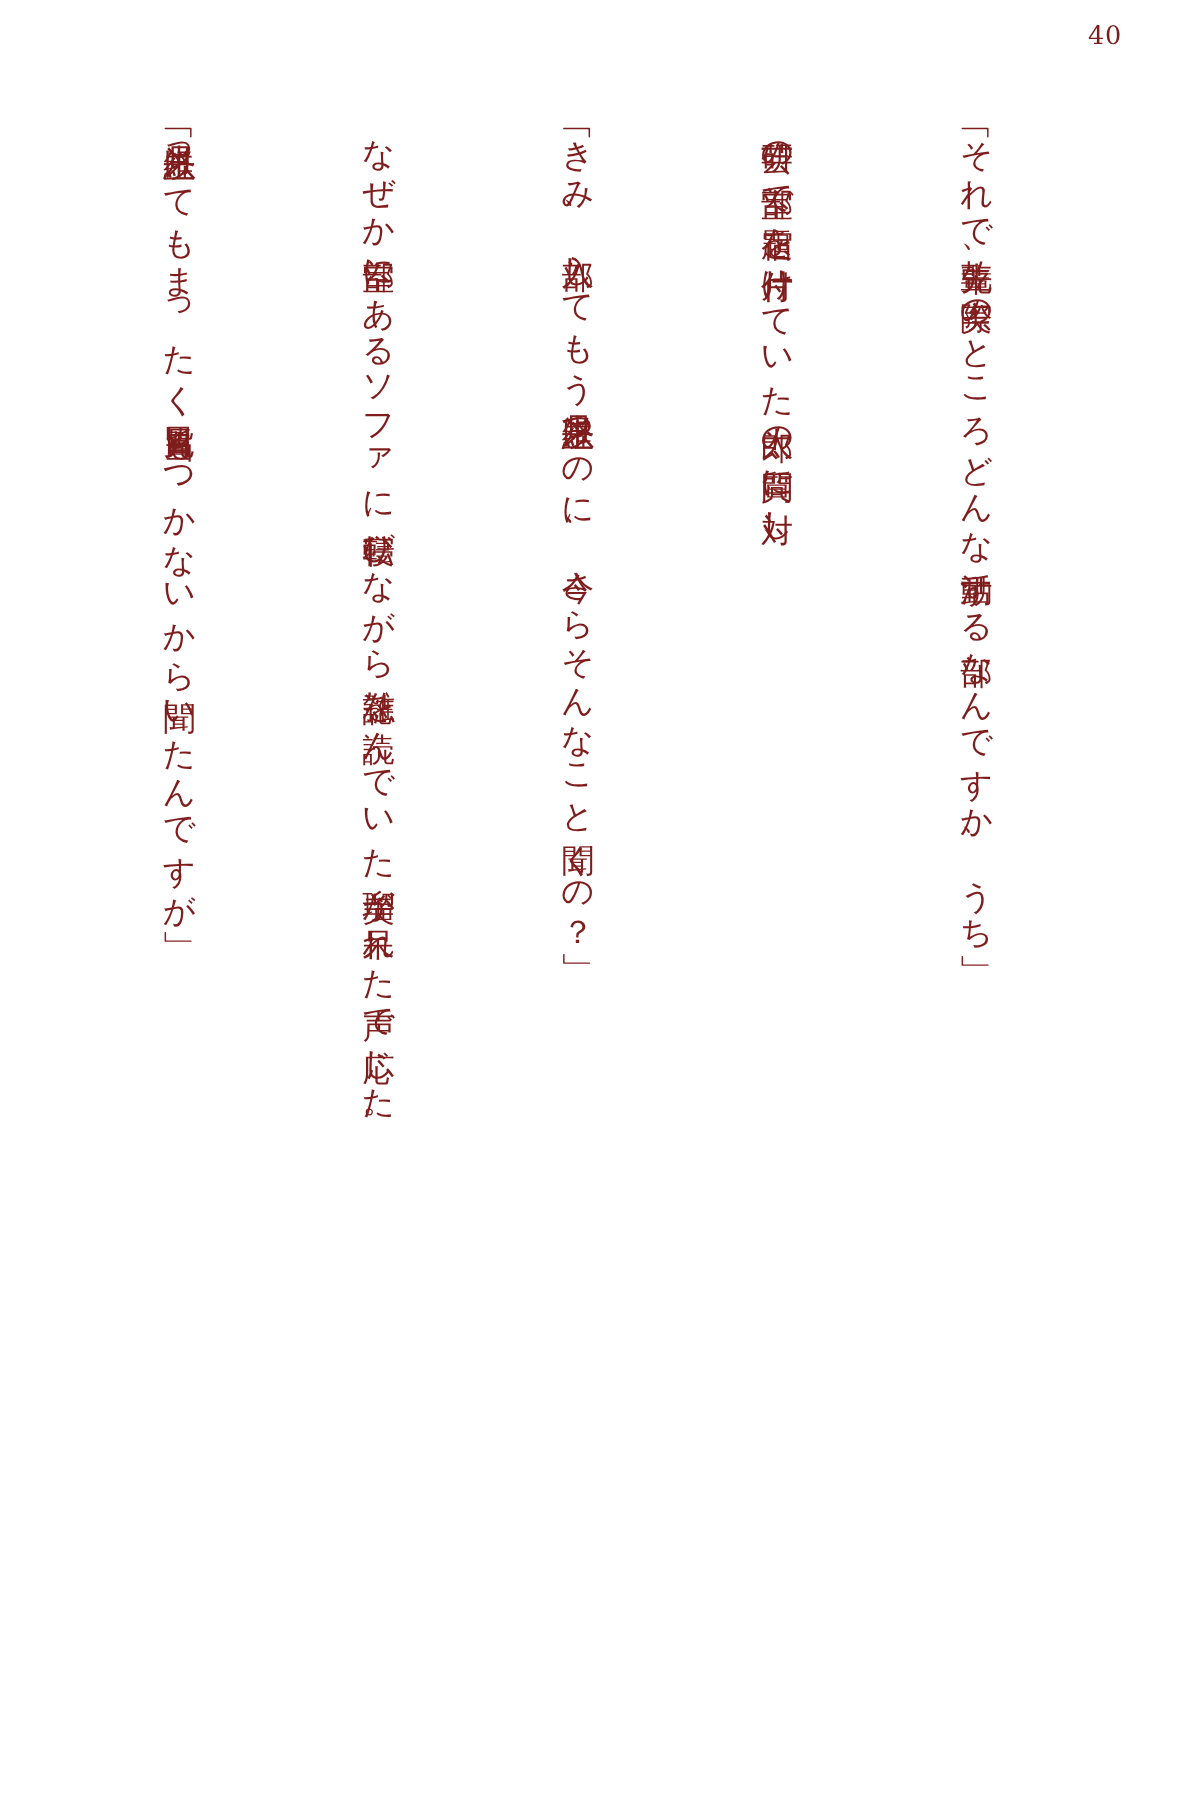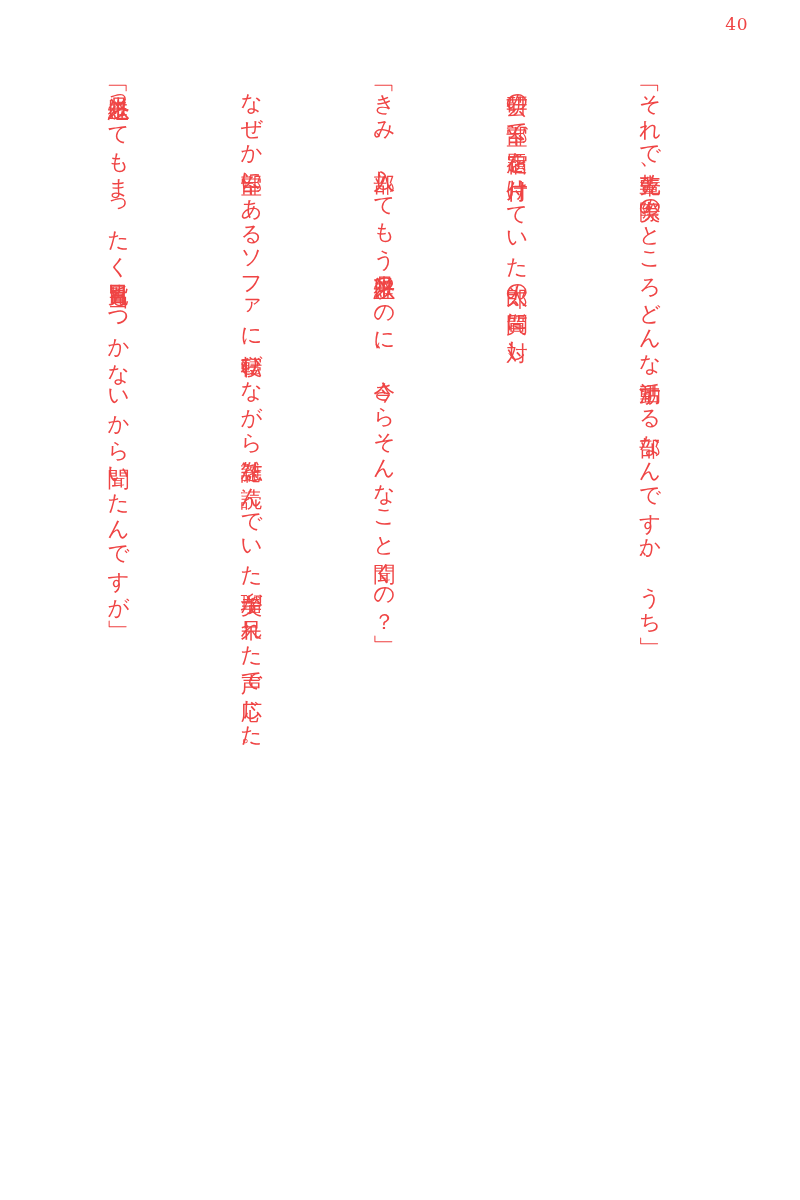--- a/index.html
+++ b/index.html
@@ -7,21 +7,21 @@
     padding: 0;
     background: #ffffff;
   }
   .page {
     position: relative;
     width: 800px;
     height: 1200px;
     background: #ffffff;
     overflow: hidden;
     font-family: "DejaVu Serif", "Liberation Serif", serif;
-    color: #ef4444;
+    color: #7f1d1d;
   }
   .page-number {
     position: absolute;
     top: 14px;
     right: 52px;
     font-size: 17px;
     font-family: "DejaVu Serif", "Liberation Serif", serif;
     letter-spacing: 0.5px;
   }
   .body-text {

